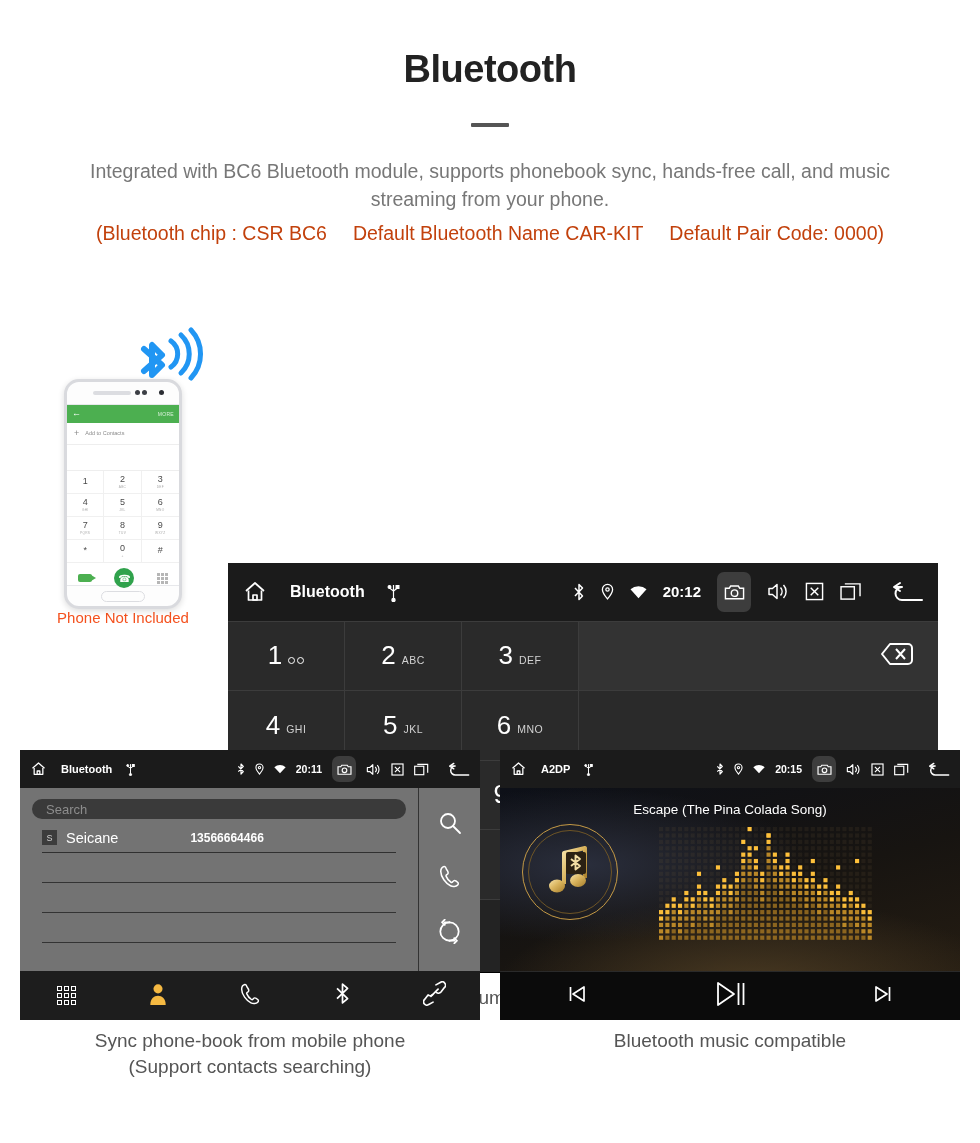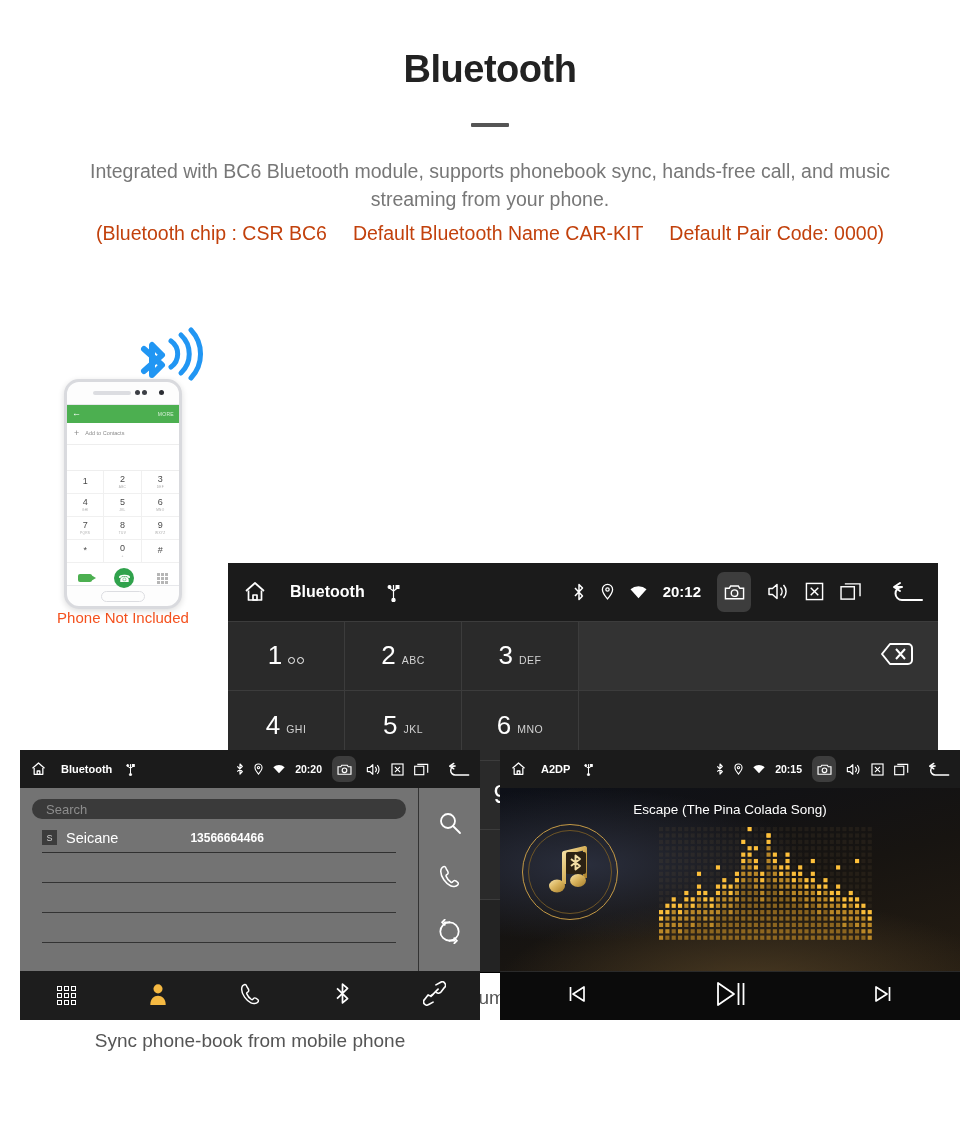--- a/index.html
+++ b/index.html
@@ -737,21 +737,21 @@
           <svg width="9" height="12" viewBox="0 0 14 18" stroke="#fff" fill="none" stroke-width="1.7">
               <path d="M7 17 C7 17 12.5 10.5 12.5 6.8 A5.5 5.5 0 0 0 1.5 6.8 C1.5 10.5 7 17 7 17 Z"></path>
               <circle cx="7" cy="6.8" r="1.8"></circle>
             </svg>
         </span>
         <span class="sb-icon">
           <svg width="12" height="10" viewBox="0 0 18 14" fill="#fff">
               <path d="M9 13.5 L0.5 4.2 A13 13 0 0 1 17.5 4.2 Z"></path>
             </svg>
         </span>
-        <span class="sb-time">20:20</span>
+        <span class="sb-time">20:11</span>
         <span class="sb-icon sb-cam" style="width:24px;height:26px">
           <svg width="15" height="13" viewBox="0 0 22 18" stroke="#fff" fill="none" stroke-width="1.7">
               <path d="M1.5 5 h4 l1.5-2.2h8L16.5 5h4v11h-19z"></path>
               <circle cx="11" cy="10.2" r="3.4"></circle>
             </svg>
         </span>
         <span class="sb-icon">
           <svg width="15" height="13" viewBox="0 0 22 19" stroke="#fff" fill="none" stroke-width="1.7" stroke-linejoin="round">
               <path d="M2 6.5 h3.5 L10 2.5 v14 L5.5 12.5 H2 Z"></path>
               <path d="M13.5 5.5 A6 6 0 0 1 13.5 13.5"></path>
@@ -1611,16 +1611,18 @@
             <path d="M4 4 L4 18 L15 11 Z"></path>
               <line x1="17.5" y1="4" x2="17.5" y2="18"></line>
           </svg>
         </span>
       </div>
     </div>
   </div>
 
   <div class="caption cap-left">
     <div>Sync phone-book from mobile phone</div>
+    <div>(Support contacts searching)</div>
   </div>
   <div class="caption cap-right">
+    <div>Bluetooth music compatible</div>
   </div>
 </div>
 
 </body></html>

